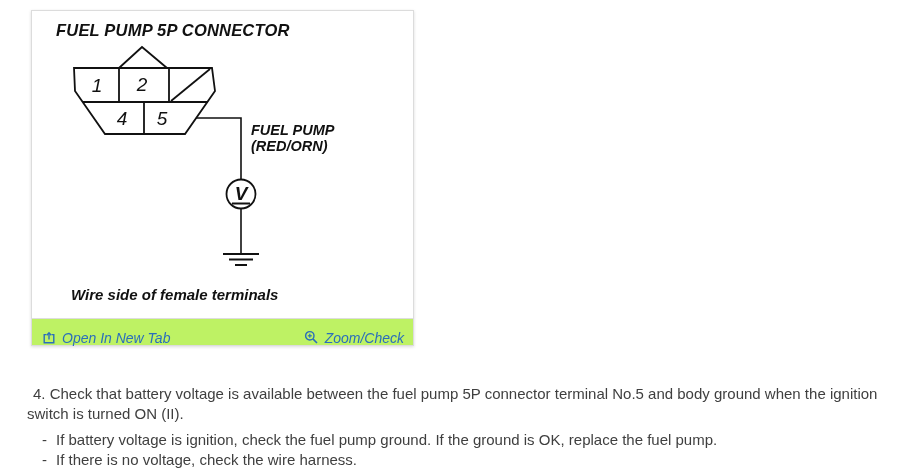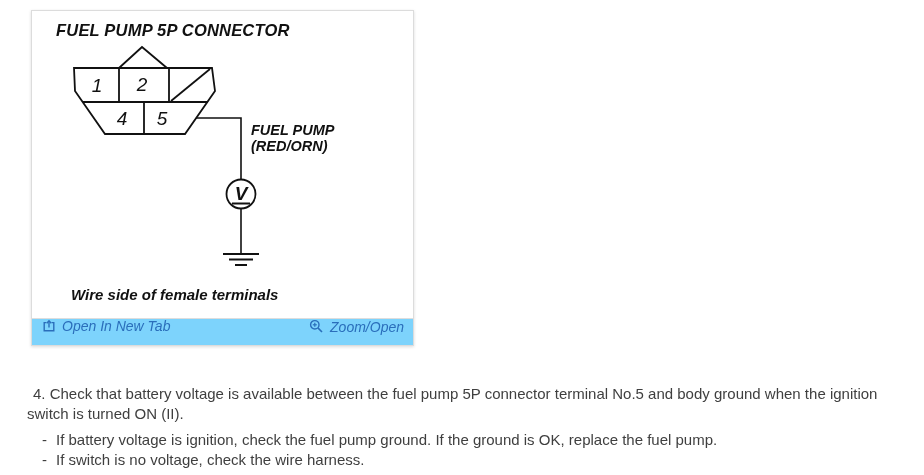--- a/index.html
+++ b/index.html
@@ -11,22 +11,22 @@
   .panel {
     position:absolute; left:31px; top:10px; width:383px; height:336px;
     background:#fff; border:1px solid #dcdcdc;
     box-shadow:0 1px 3px rgba(0,0,0,.14);
     display:flex; flex-direction:column;font-style:italic;
   }
   .diagram-area { flex:1 1 auto; overflow:hidden; background:#fff; }
   .diagram-area svg { display:block; }
 
   .panel-footer {
-    flex:0 0 27px; background:#7dd3fc; border-top:1px solid #ddd;
-    display:flex; align-items:flex-start; justify-content:space-between;
+    flex:0 0 27px; background:#bef264; border-top:1px solid #ddd;
+    display:flex; align-items:flex-end; justify-content:space-between;
     padding:0 9px 0 10px;
   }
   .footer-link {
     display:inline-flex; align-items:center; gap:6px;
     color:#2a6ebb; font-size:14px; text-decoration:none; cursor:pointer;
     line-height:1;
   }
   .footer-link svg { display:block; }
 
   
@@ -103,32 +103,32 @@
         </svg>
         <span>Open In New Tab</span>
       </a>
       <a class="footer-link">
         <svg width="15" height="15" viewBox="0 0 15 15">
           <circle cx="5.8" cy="5.8" r="4.2" fill="none" stroke="#2a6ebb" stroke-width="1.4"></circle>
           <line x1="3.8" y1="5.8" x2="7.8" y2="5.8" stroke="#2a6ebb" stroke-width="1.2"></line>
           <line x1="5.8" y1="3.8" x2="5.8" y2="7.8" stroke="#2a6ebb" stroke-width="1.2"></line>
           <line x1="8.9" y1="8.9" x2="13" y2="13" stroke="#2a6ebb" stroke-width="1.6"></line>
         </svg>
-        <span>Zoom/Open</span>
+        <span>Zoom/Check</span>
       </a>
     </div>
   </div>
 
   <div class="instructions">
     <div class="step">4. Check that battery voltage is available between the fuel pump 5P connector terminal No.5 and body ground when the ignition switch is turned ON (II).</div>
     <div class="bullets">
       <div class="bullet-row">
         <span class="bullet-dash">-</span>
         <span>If battery voltage is ignition, check the fuel pump ground. If the ground is OK, replace the fuel pump.</span>
       </div>
       <div class="bullet-row">
         <span class="bullet-dash">-</span>
-        <span>If switch is no voltage, check the wire harness.</span>
+        <span>If there is no voltage, check the wire harness.</span>
       </div>
     </div>
   </div>
 
 </div>
 
 </body></html>

